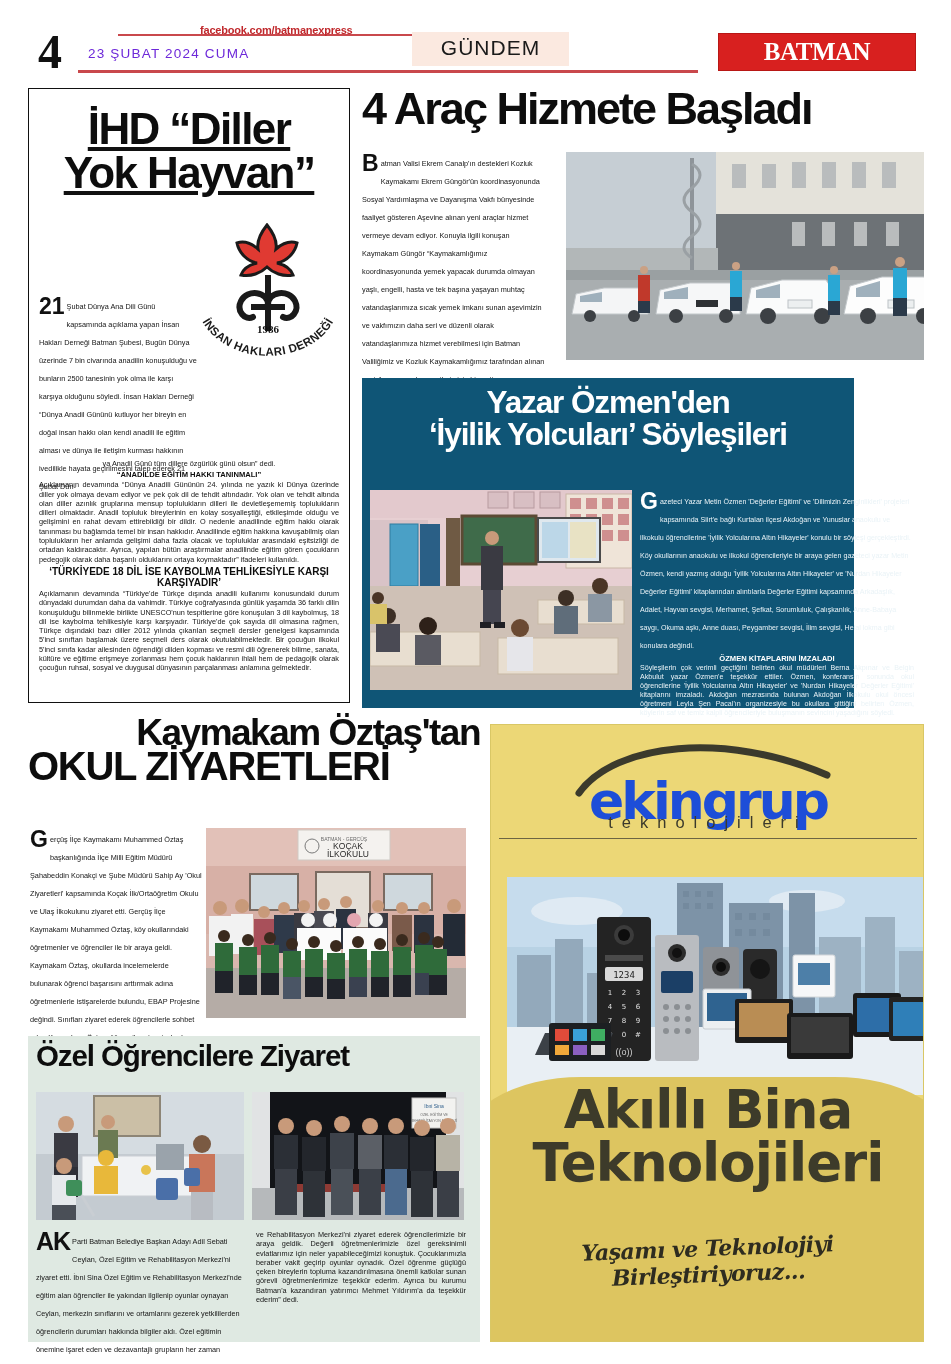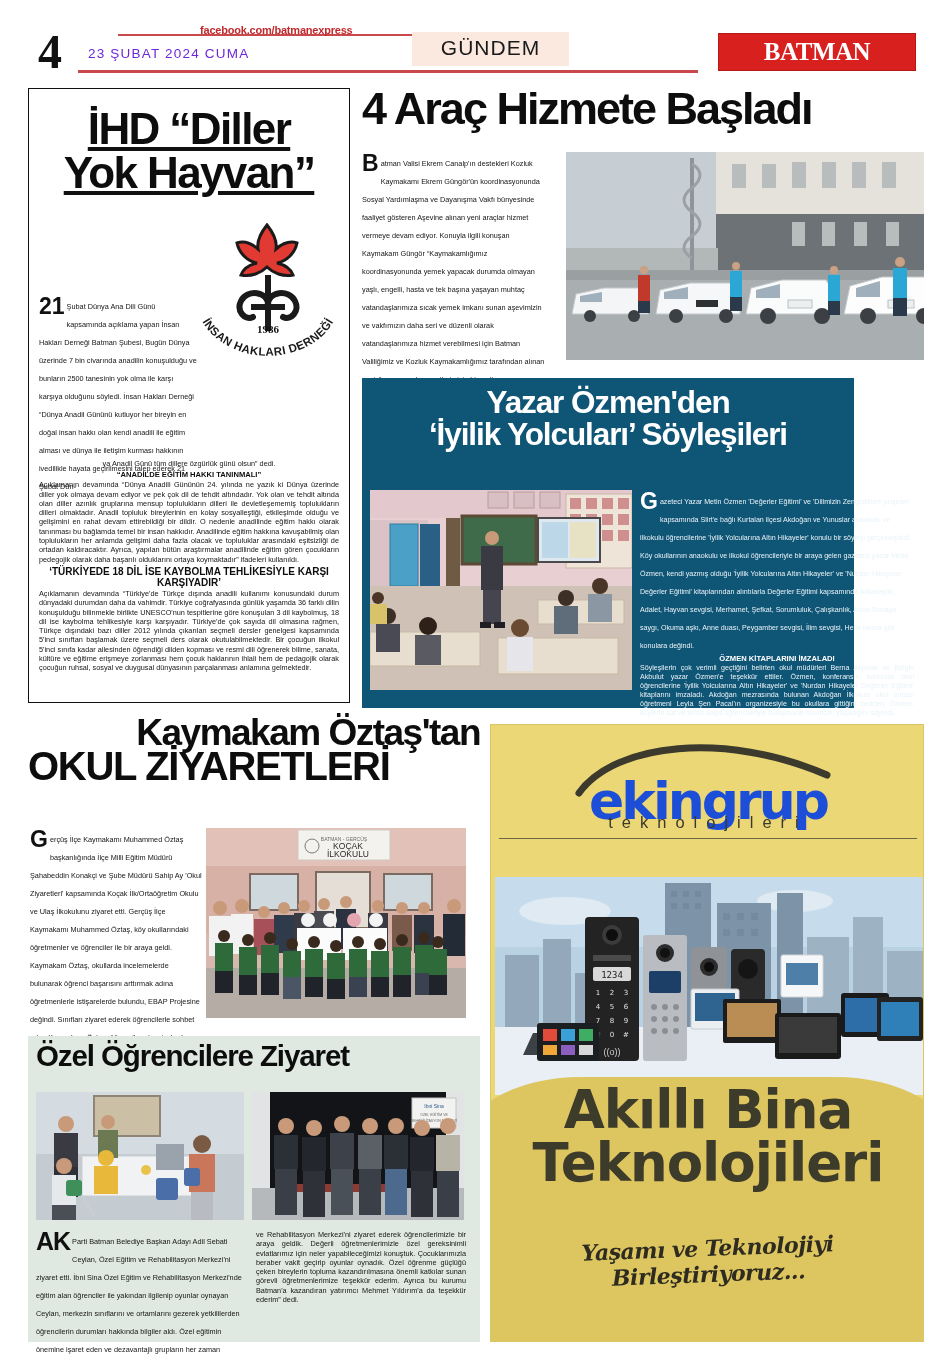--- a/index.html
+++ b/index.html
@@ -58,21 +58,21 @@
 
   
   #ekin{left:490px;top:724px;width:434px;height:618px;background:#ecd776;border:1px solid #d9c765;overflow:hidden;}
   .ekin-logo-wrap{position:absolute;left:0;top:6px;width:434px;height:110px;}
   .ekin-word{position:absolute;left:0;top:16px;width:434px;text-align:center;font-family:"DejaVu Sans",sans-serif;font-size:52px;font-weight:bold;color:#1d4ed8;letter-spacing:-3px;margin-top:24px;}
   .ekin-swoosh{position:absolute;left:84px;top:6px;width:266px;height:60px;}
   .ekin-sub{position:absolute;left:0;top:82px;width:434px;text-align:center;font-size:16.5px;letter-spacing:9px;color:#3b3a2c;font-family:"Liberation Sans",sans-serif;}
   .ekin-rule{position:absolute;left:8px;top:107px;width:418px;height:1px;background:#6d6542;}
   .ekin-contact{position:absolute;left:0;top:112px;width:434px;text-align:center;font-size:10.5px;font-weight:bold;color:#1c1c18;font-family:"Liberation Sans",sans-serif;}
   .ekin-contact span{margin:0 5px;}
-  .city{position:absolute;left:4px;top:152px;width:434px;height:218px;overflow:hidden;text-align:center;}
+  .city{position:absolute;left:16px;top:152px;width:434px;height:218px;overflow:hidden;text-align:center;}
   .ekin-plate{position:absolute;left:-30px;top:352px;width:494px;height:272px;background:#ddc560;border-radius:120px 120px 0 0/70px 70px 0 0;}
   .ekin-big{text-align:center;font-size:53px;font-weight:bold;color:#3d3b2a;letter-spacing:-1px;line-height:1.0;font-family:"DejaVu Sans",sans-serif;}
   .ekin-slogan{text-align:center;font-family:"DejaVu Serif",serif;font-style:italic;font-weight:bold;font-size:22px;color:#2e2c20;letter-spacing:-0.5px;transform:rotate(-2.2deg);}
 </style>
 </head>
 <body>
 
 <div class="page">
 
   <div class="masthead">

